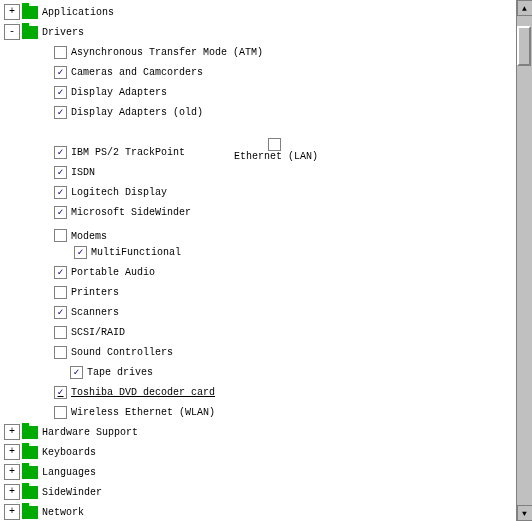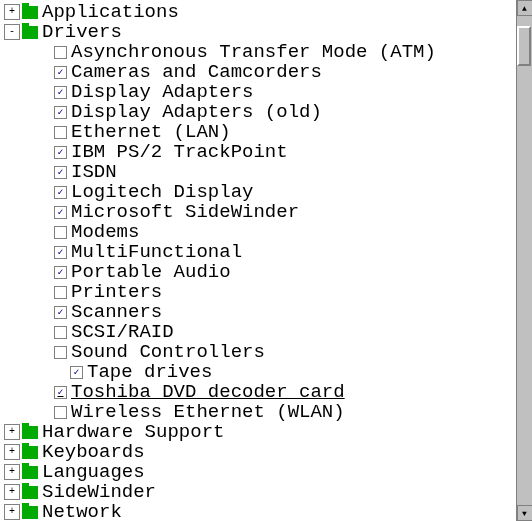--- a/index.html
+++ b/index.html
@@ -136,21 +136,21 @@
       color: #000080;
     }
 
     .checkbox.checked::after {
       content: '✓';
       font-size: 10px;
       font-weight: bold;
     }
 
     .item-label {
-      font-size: 19px;
+      font-size: 10px;
     }
   </style>
 </head>
 <body>
 
 <div class="tree-container">
 <div class="tree-item" style="padding-left: 4px;">
       <span class="expand-icon">+</span>
       <span class="folder-icon"></span>
       <span class="item-label">Applications</span>
@@ -173,21 +173,21 @@
     <div class="tree-item" style="padding-left: 36px;">
       <span class="no-expand"></span>
       <span class="checkbox checked"></span>
       <span class="item-label">Display Adapters</span>
     </div>
     <div class="tree-item" style="padding-left: 36px;">
       <span class="no-expand"></span>
       <span class="checkbox checked"></span>
       <span class="item-label">Display Adapters (old)</span>
     </div>
-    <div class="tree-item" style="padding-left: 36px;">
+    <div class="tree-item" style="padding-left: 36px; flex-direction: column;">
       <span class="no-expand"></span>
       <span class="checkbox"></span>
       <span class="item-label">Ethernet (LAN)</span>
     </div>
     <div class="tree-item" style="padding-left: 36px;">
       <span class="no-expand"></span>
       <span class="checkbox checked"></span>
       <span class="item-label">IBM PS/2 TrackPoint</span>
     </div>
     <div class="tree-item" style="padding-left: 36px;">
@@ -198,26 +198,26 @@
     <div class="tree-item" style="padding-left: 36px;">
       <span class="no-expand"></span>
       <span class="checkbox checked"></span>
       <span class="item-label">Logitech Display</span>
     </div>
     <div class="tree-item" style="padding-left: 36px;">
       <span class="no-expand"></span>
       <span class="checkbox checked"></span>
       <span class="item-label">Microsoft SideWinder</span>
     </div>
-    <div class="tree-item" style="padding-left: 36px;">
+    <div class="tree-item" style="padding-left: 36px; align-items: flex-end;">
       <span class="no-expand"></span>
       <span class="checkbox"></span>
       <span class="item-label">Modems</span>
     </div>
-    <div class="tree-item" style="padding-left: 36px;">
+    <div class="tree-item" style="padding-left: 56px;">
       <span class="no-expand"></span>
       <span class="checkbox checked"></span>
       <span class="item-label">MultiFunctional</span>
     </div>
     <div class="tree-item" style="padding-left: 36px;">
       <span class="no-expand"></span>
       <span class="checkbox checked"></span>
       <span class="item-label">Portable Audio</span>
     </div>
     <div class="tree-item" style="padding-left: 36px;">

